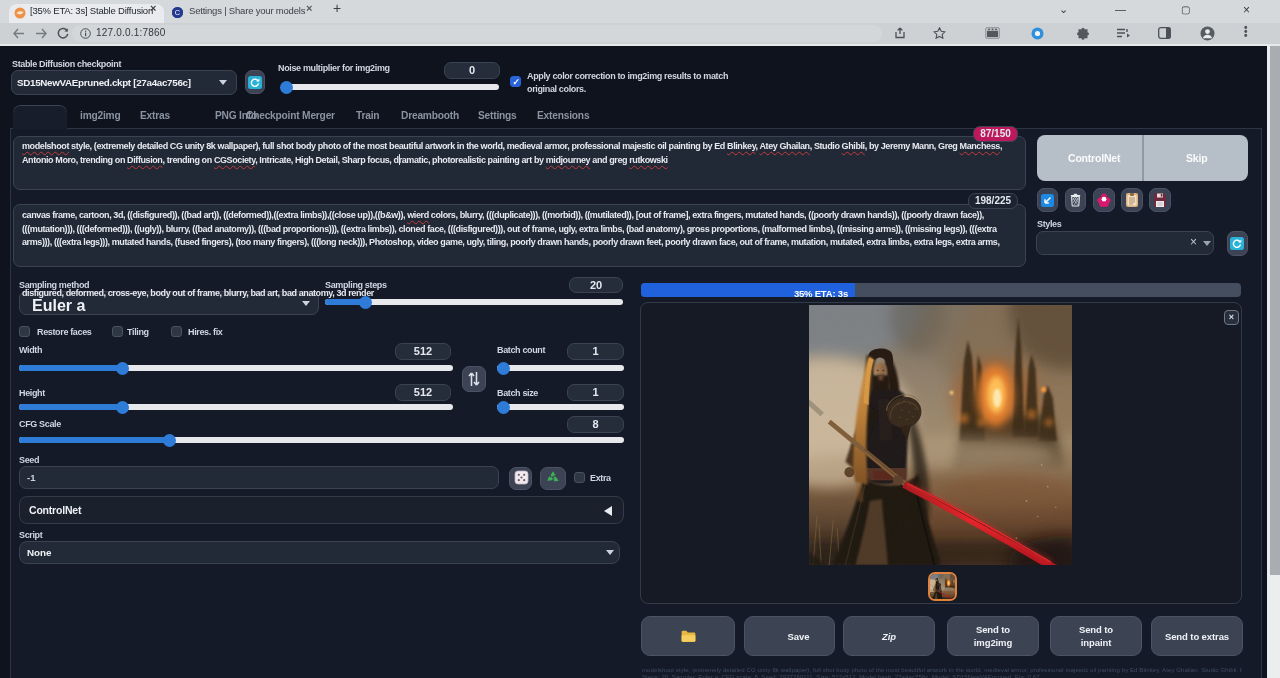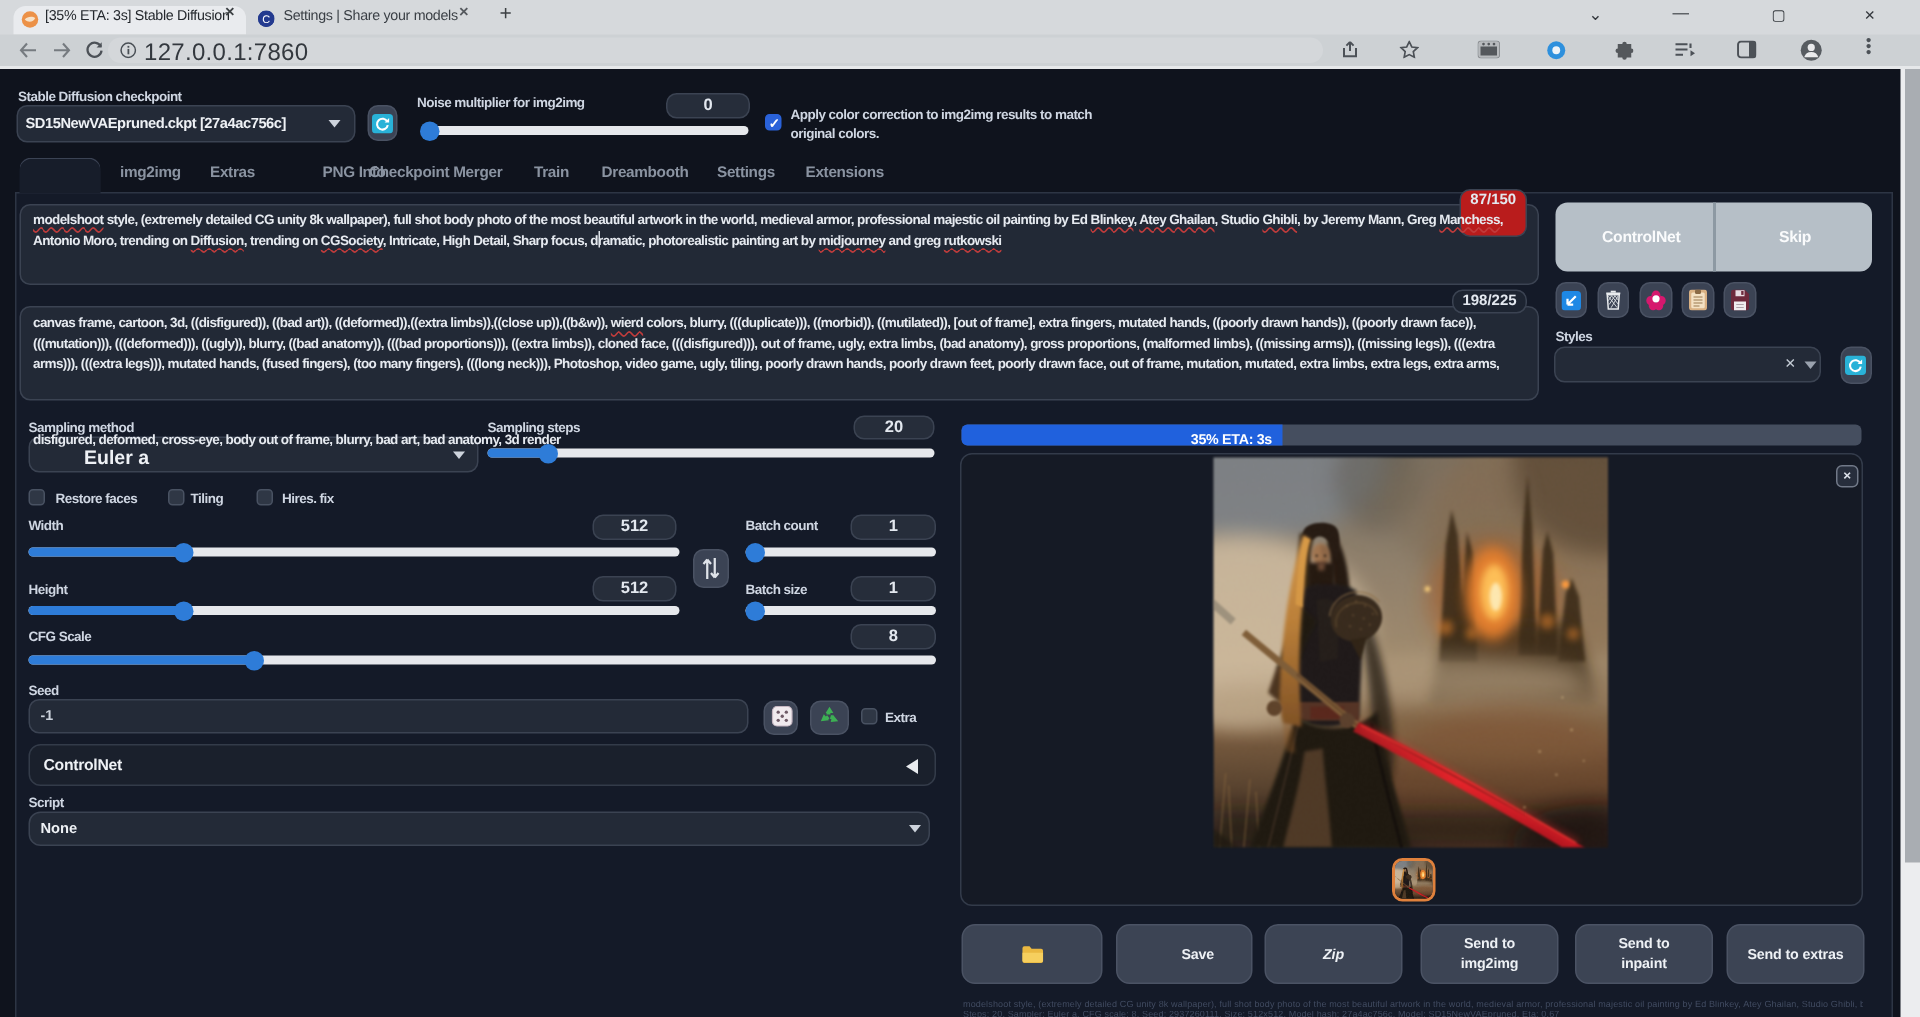--- a/index.html
+++ b/index.html
@@ -9,21 +9,21 @@
 
   
   #chrome { position:absolute; left:0; top:0; width:1280px; height:46px; background:#d6d9dc; }
   #tabstrip { position:absolute; left:0; top:0; width:1280px; height:23px; background:#d6d9dc; }
   .tab1 { position:absolute; left:9px; top:4px; width:155px; height:19px; background:#e9ebee; border-radius:8px 8px 0 0; }
   .tabtxt { position:absolute; top:5px; font-size:9.5px; letter-spacing:-0.2px; color:#24282d; white-space:nowrap; }
   .tabx { position:absolute; top:2px; font-size:11px; color:#3c4043; font-weight:bold; }
   #toolbar { position:absolute; left:0; top:23px; width:1280px; height:21px; background:#cdd1d4; }
   #toolbar-shine { position:absolute; left:0; top:44px; width:1280px; height:2px; background:#e6e8ea; }
   #urlpill { position:absolute; left:72px; top:25px; width:810px; height:17px; background:#d4d7da; border-radius:9px; }
-  #urltext { position:absolute; left:96px; top:27px; font-size:16px; color:#33383e; letter-spacing:0.2px; }
+  #urltext { position:absolute; left:96px; top:27px; font-size:10px; color:#33383e; letter-spacing:0.2px; }
   .winctl { position:absolute; top:3px; color:#34383d; font-size:11px; }
 
   
   #page { position:absolute; left:0; top:46px; width:1280px; height:632px; background:#0f131d; }
   #scrollbar { position:absolute; left:1267px; top:46px; width:13px; height:632px; background:#ecedef; }
   #scrollthumb { position:absolute; left:1270px; top:46px; width:10px; height:529px; background:#a9adb2; }
 
   .label { position:absolute; font-size:9px; letter-spacing:-0.35px; font-weight:700; color:#cfd6e2; white-space:nowrap; }
   .input { position:absolute; background:#232a37; border:1px solid #3b4352; border-radius:7px; }
   .numbox { position:absolute; background:#262d3a; border:1px solid #3b4352; border-radius:7px; text-align:center; font-size:11px; font-weight:700; color:#e3e8ef; }
@@ -157,21 +157,21 @@
 <div class="abs textwhite" style="left:24px;top:110px;font-size:9.8px;letter-spacing:-0.2px;margin-top:27px;">txt2img</div>
 <div class="tabitem" style="left:80px;">img2img</div>
 <div class="tabitem" style="left:140px;">Extras</div>
 <div class="tabitem" style="left:184px;padding-left:31px;">PNG Info</div>
 <div class="tabitem" style="left:246px;">Checkpoint Merger</div>
 <div class="tabitem" style="left:356px;">Train</div>
 <div class="tabitem" style="left:401px;">Dreambooth</div>
 <div class="tabitem" style="left:478px;">Settings</div>
 <div class="tabitem" style="left:537px;">Extensions</div>
 
-<div class="numbox" style="left:973px;top:126px;width:45px;height:32px;line-height:14px;background:#b91c1c;font-size:10px;z-index:3;">87/150</div>
+<div class="numbox" style="left:973px;top:126px;width:45px;height:16px;line-height:14px;background:#be185d;font-size:10px;z-index:3;">87/150</div>
 <div class="input" style="left:13px;top:136px;width:1013px;height:54px;background:#222936;z-index:2;"></div>
 <div class="ptext" style="left:22px;top:141px;z-index:4;"><span class="rw">modelshoot</span> style, (extremely detailed CG unity 8k wallpaper), full shot body photo of the most beautiful artwork in the world, medieval armor, professional majestic oil painting by Ed <span class="rw">Blinkey</span>, <span class="rw">Atey Ghailan</span>, Studio <span class="rw">Ghibli</span>, by Jeremy Mann, Greg <span class="rw">Manchess</span>,</div>
 <div class="abs" style="left:399px;top:154px;width:1px;height:11px;background:#dfe4ea;z-index:5;"></div>
 <div class="ptext" style="left:22px;top:154.5px;z-index:4;">Antonio Moro, trending on <span class="rw">Diffusion</span>, trending on <span class="rw">CGSociety</span>, Intricate, High Detail, Sharp focus, dramatic, photorealistic painting art by <span class="rw">midjourney</span> and greg <span class="rw">rutkowski</span></div>
 
 <div class="numbox" style="left:968px;top:193px;width:50px;height:16px;line-height:14px;background:#1d2431;font-size:10px;z-index:3;">198/225</div>
 <div class="input" style="left:13px;top:204px;width:1013px;height:63px;background:#222936;z-index:2;"></div>
 <div class="ptext" style="left:22px;top:210px;z-index:4;">canvas frame, cartoon, 3d, ((disfigured)), ((bad art)), ((deformed)),((extra limbs)),((close up)),((b&amp;w)), <span class="rw">wierd</span> colors, blurry, (((duplicate))), ((morbid)), ((mutilated)), [out of frame], extra fingers, mutated hands, ((poorly drawn hands)), ((poorly drawn face)),</div>
 <div class="ptext" style="left:22px;top:223.5px;z-index:4;">(((mutation))), (((deformed))), ((ugly)), blurry, ((bad anatomy)), (((bad proportions))), ((extra limbs)), cloned face, (((disfigured))), out of frame, ugly, extra limbs, (bad anatomy), gross proportions, (malformed limbs), ((missing arms)), ((missing legs)), (((extra</div>
 <div class="ptext" style="left:22px;top:237px;z-index:4;">arms))), (((extra legs))), mutated hands, (fused fingers), (too many fingers), (((long neck))), Photoshop, video game, ugly, tiling, poorly drawn hands, poorly drawn feet, poorly drawn face, out of frame, mutation, mutated, extra limbs, extra legs, extra arms,</div>
@@ -227,21 +227,21 @@
 <div class="caret" style="left:1203px;top:241px;border-top-color:#9aa2ae;"></div>
 <div class="smallbtn" style="left:1227px;top:231px;width:21px;height:25px;"></div>
 <svg class="abs" style="left:1230px;top:237px" width="14" height="13" viewBox="0 0 14 13">
     <rect x="0" y="0" width="14" height="13" rx="2.5" fill="#29b2d8"></rect>
     <path d="M10.6 5.2 A3.6 3.6 0 1 0 10.9 7.4" stroke="#fff" stroke-width="1.4" fill="none" transform="translate(-0.4,0)"></path>
     <path d="M11.4 2.6 V5.6 H8.4 Z" fill="#fff"></path>
   </svg>
 
 <div class="label" style="left:19px;top:280px;">Sampling method</div>
 <div class="input" style="left:19px;top:291px;width:300px;height:24px;"></div>
-<div class="abs textwhite" style="left:32px;top:297px;font-size:13px;padding-left:24px;">Euler a</div>
+<div class="abs textwhite" style="left:8px;top:297px;font-size:16px;padding-left:24px;">Euler a</div>
 <div class="caret" style="left:302px;top:301px;"></div>
 
 <div class="label" style="left:325px;top:280px;text-align:center;">Sampling steps</div>
 <div class="numbox" style="left:569px;top:277px;width:54px;height:16px;line-height:14px;">20</div>
 <div class="track" style="left:325px;top:299px;width:298px;"></div>
 <div class="fill" style="left:325px;top:299px;width:40px;"></div>
 <div class="thumb" style="left:359px;top:295.5px;"></div>
 
 <div class="chk" style="left:19px;top:326px;"></div>
 <div class="label" style="left:37px;top:327px;">Restore faces</div>

